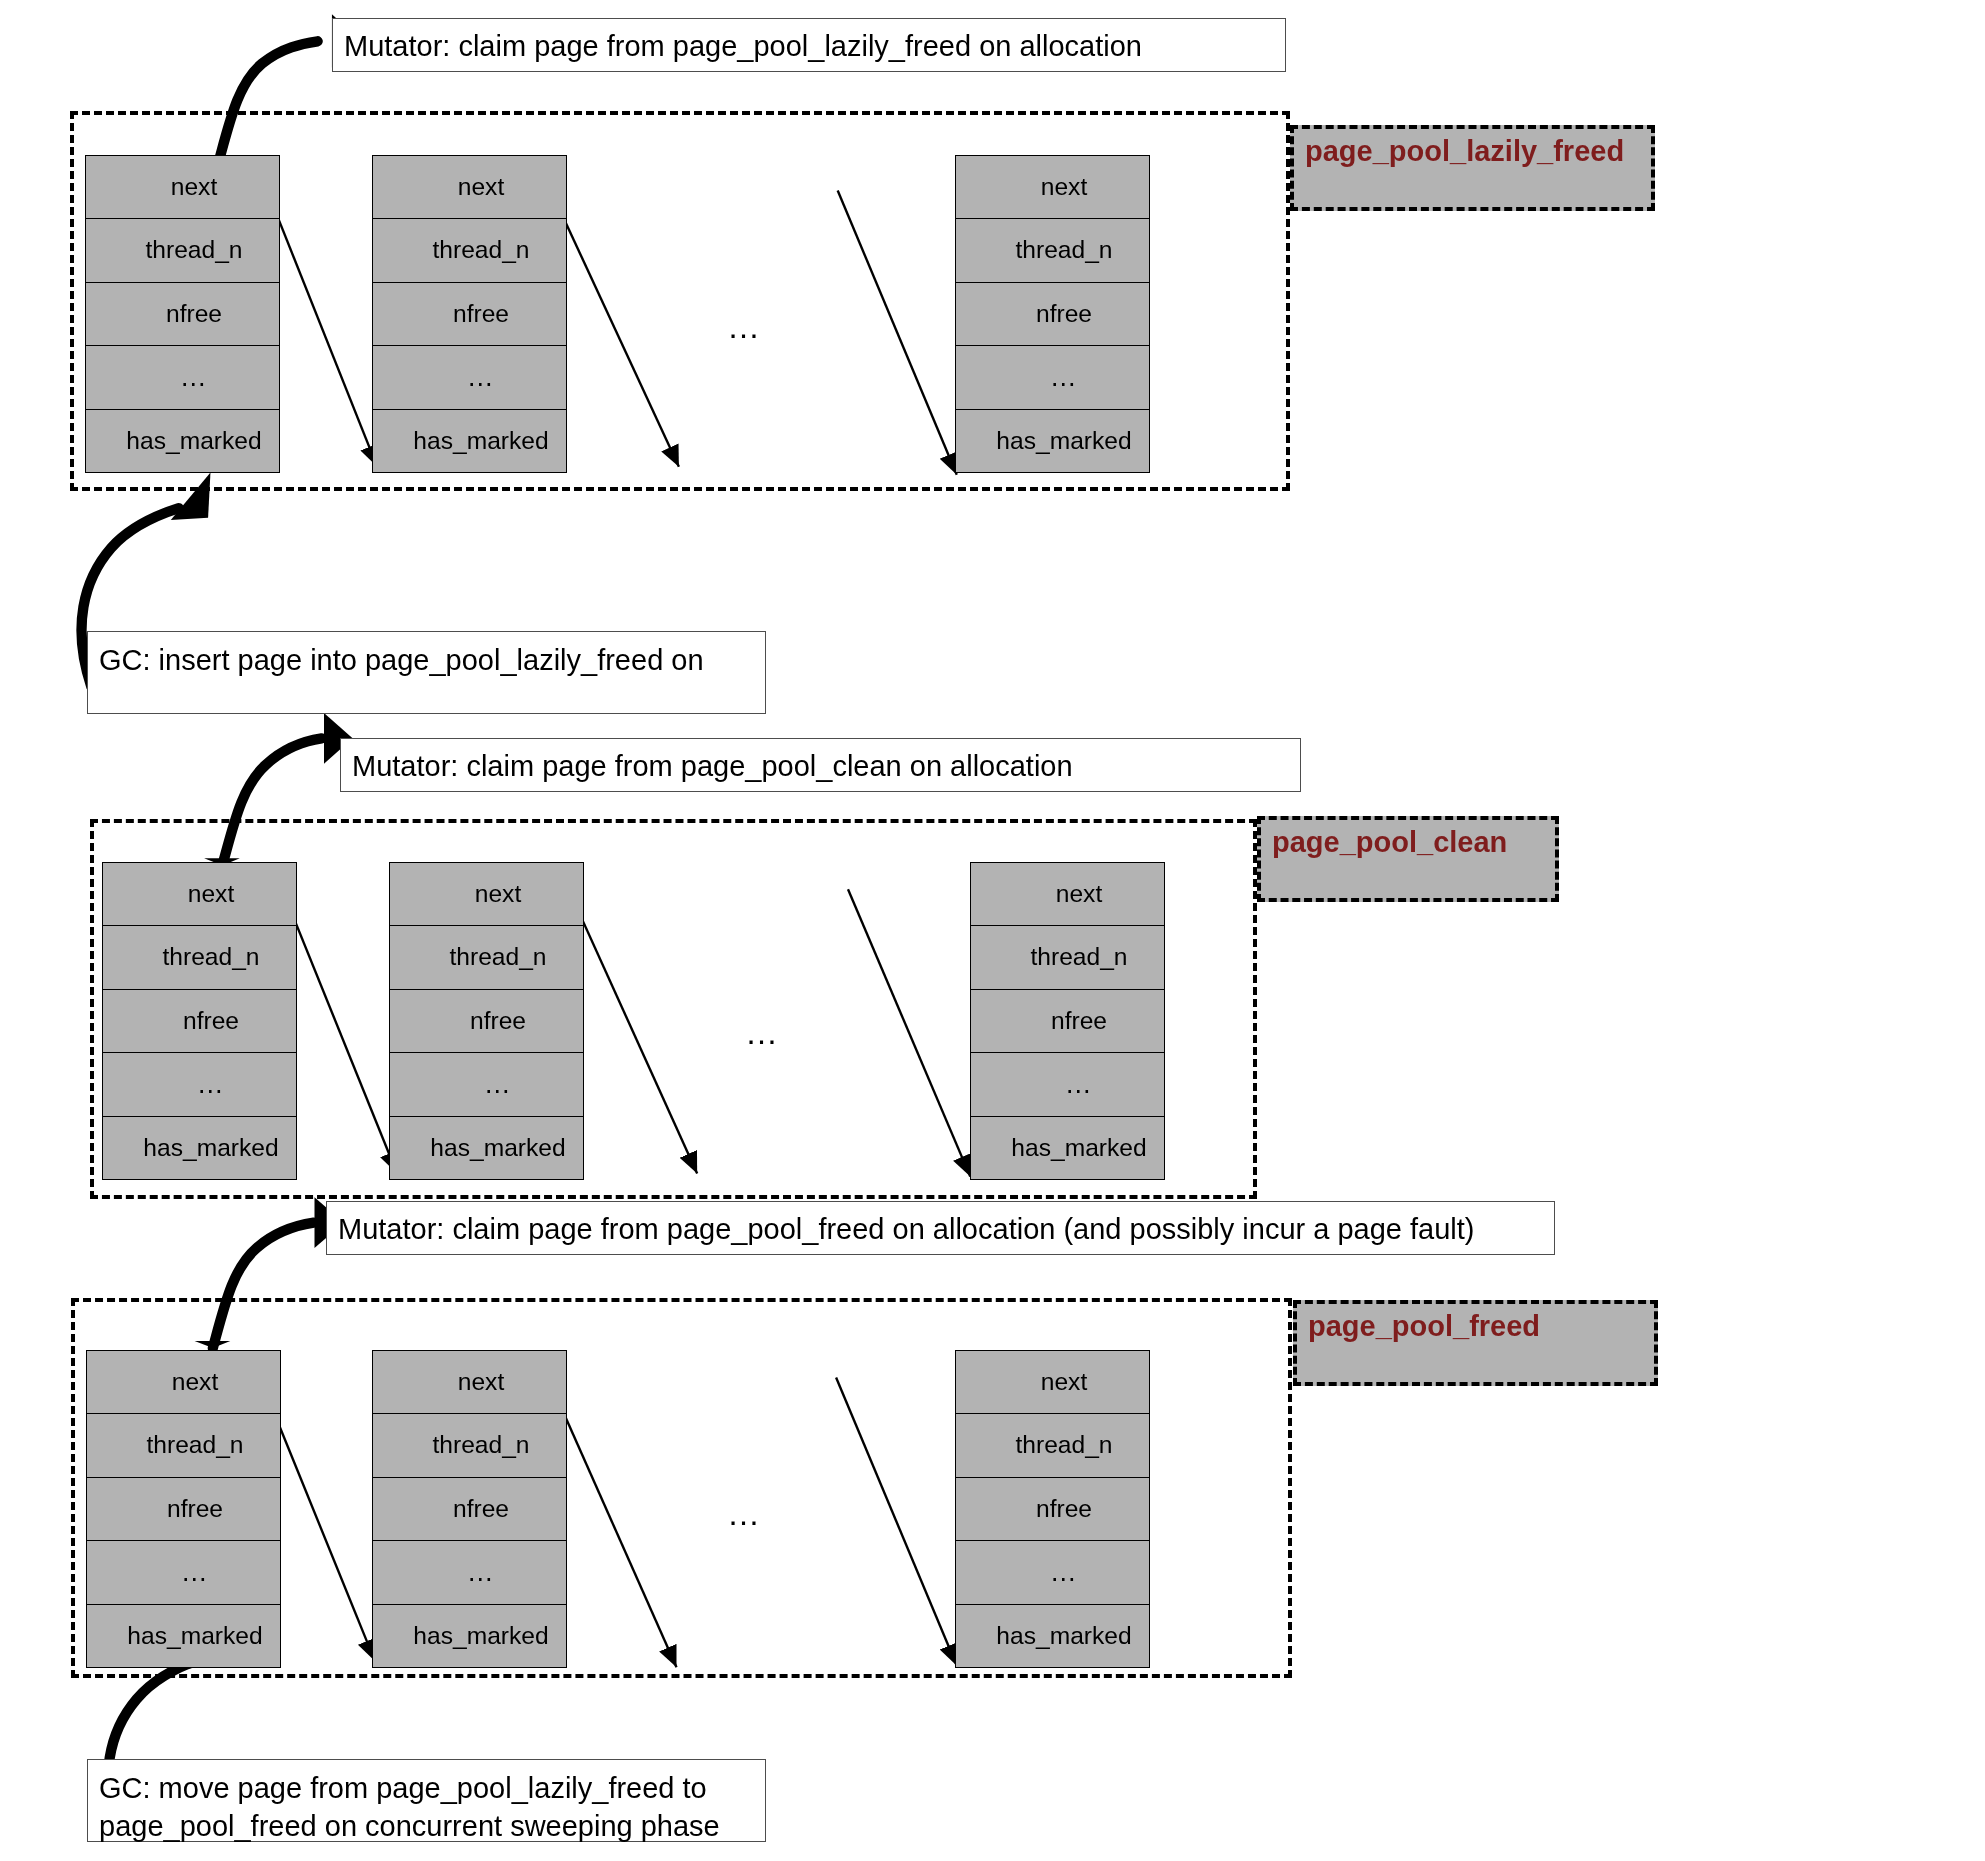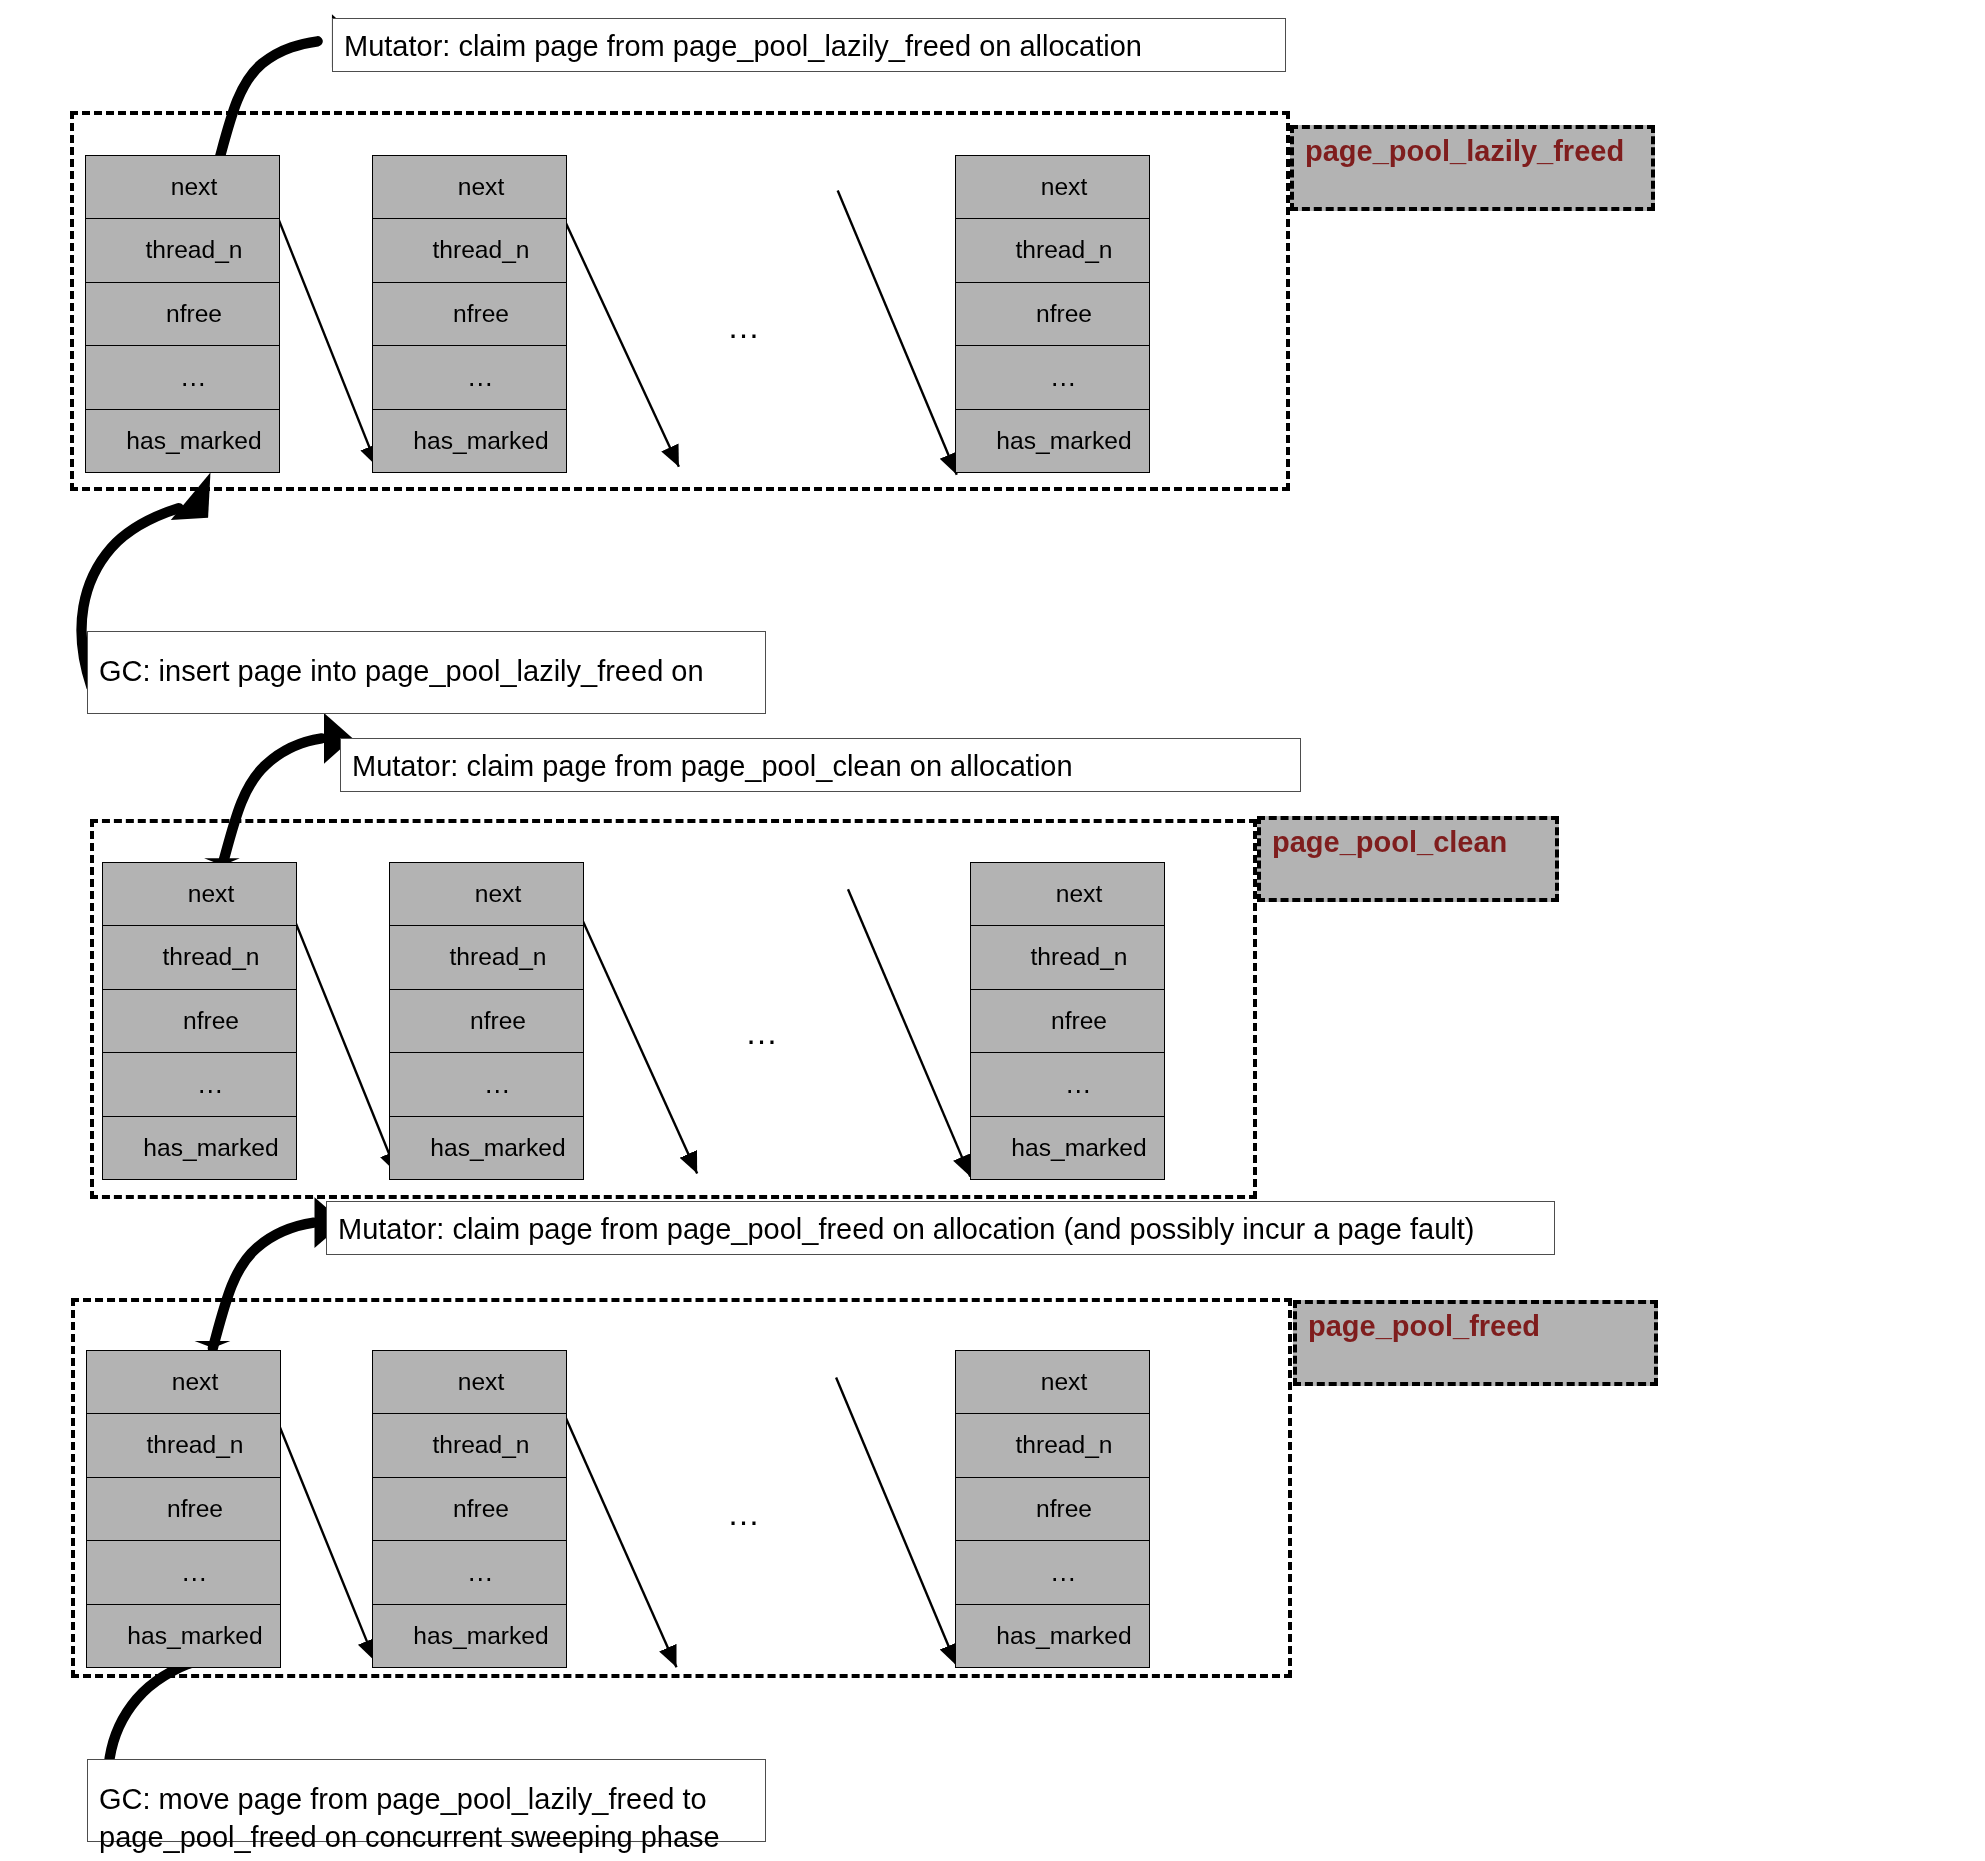--- a/index.html
+++ b/index.html
@@ -89,21 +89,21 @@
     box-sizing: border-box;
     background: #ffffff;
     border: 1.6px solid #4d4d4d;
     box-shadow: 0 0 0 0.8px #fff inset;
     font-size: 29px;
     color: #000;
     line-height: 1.32;
     padding: 8px 11px 8px 11px;
     z-index: 8;
   }
-  .callout.two-line { padding-top: 20px; }
+  .callout.two-line { padding-top: 9px; }
 </style>
 </head>
 <body>
 
 <div id="canvas">
 
   <svg class="layer-svg" viewBox="0 0 2500 2344" xmlns="http://www.w3.org/2000/svg">
     <defs>
       <marker id="thinArrow" markerWidth="12" markerHeight="12" refX="9" refY="4" orient="auto" markerUnits="strokeWidth">
         <path d="M0,0 L9,4 L0,8 z" fill="#000"></path>

